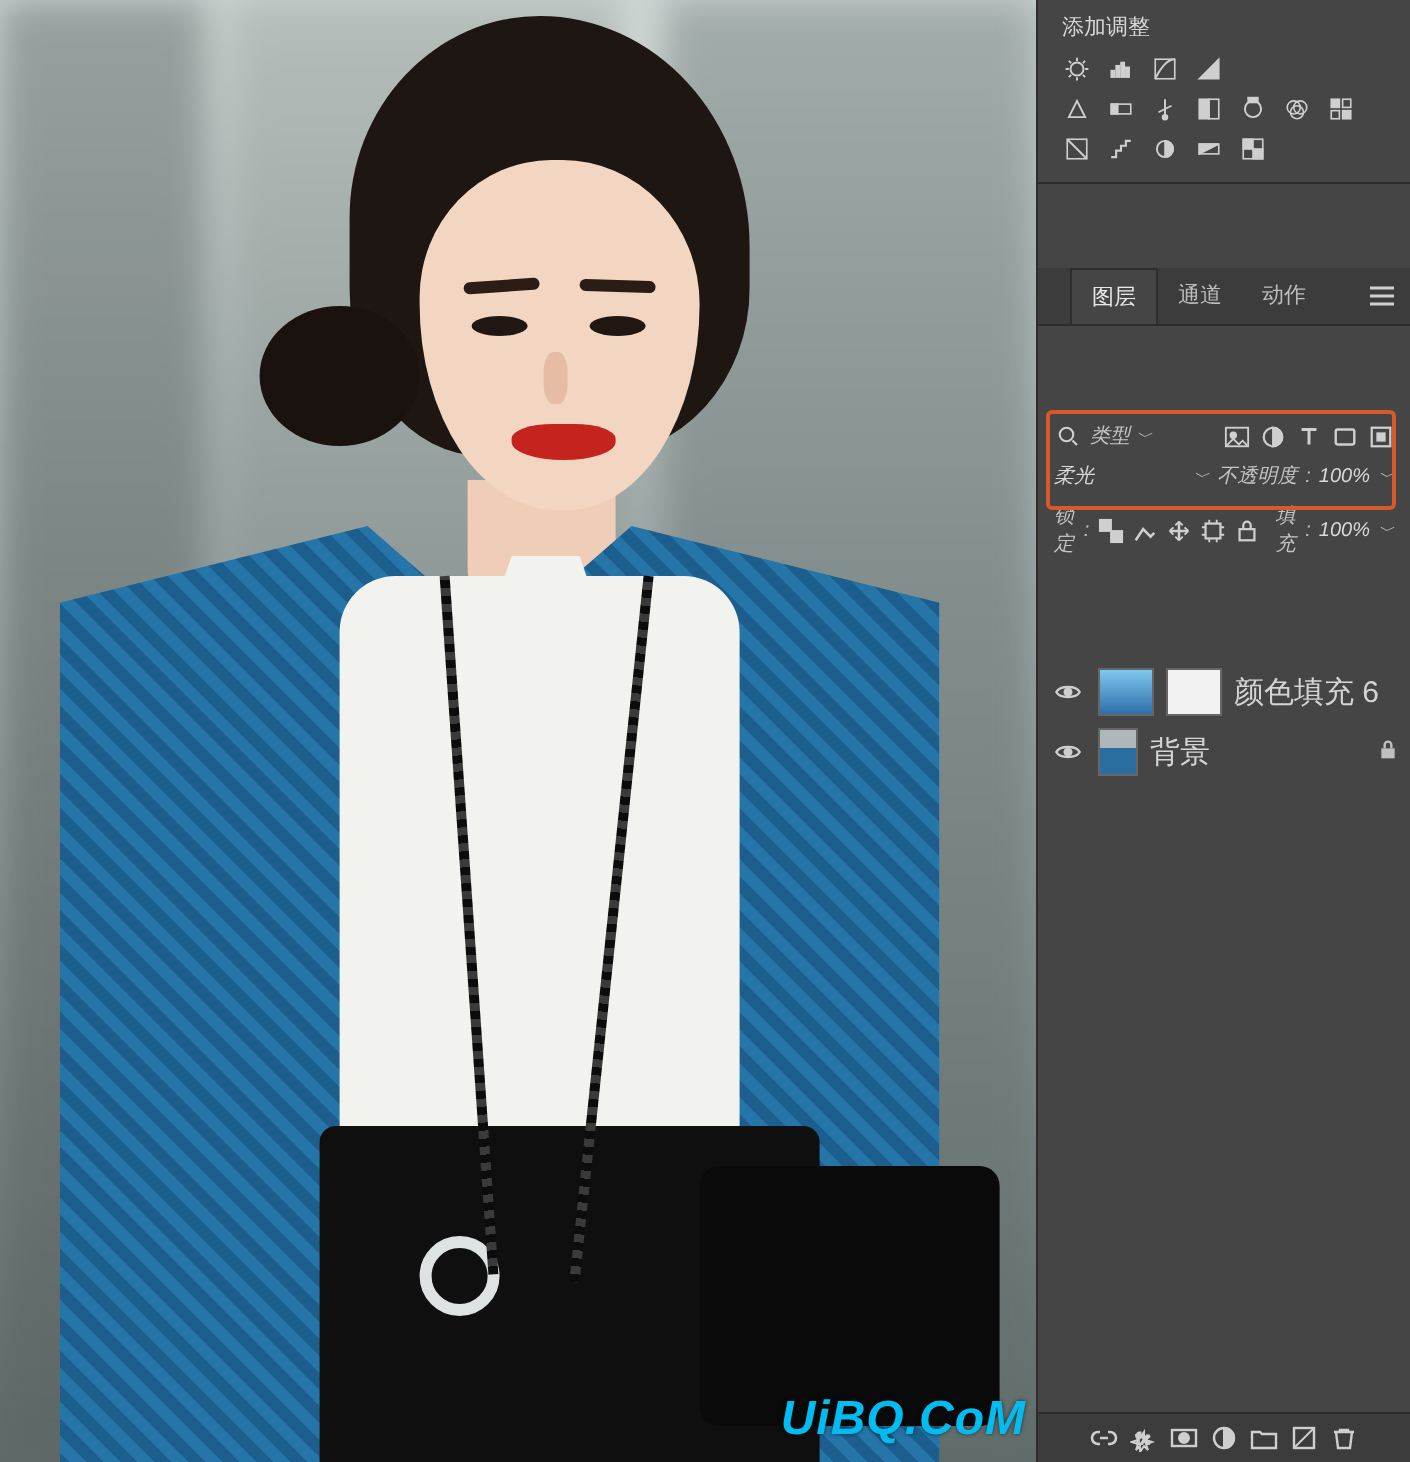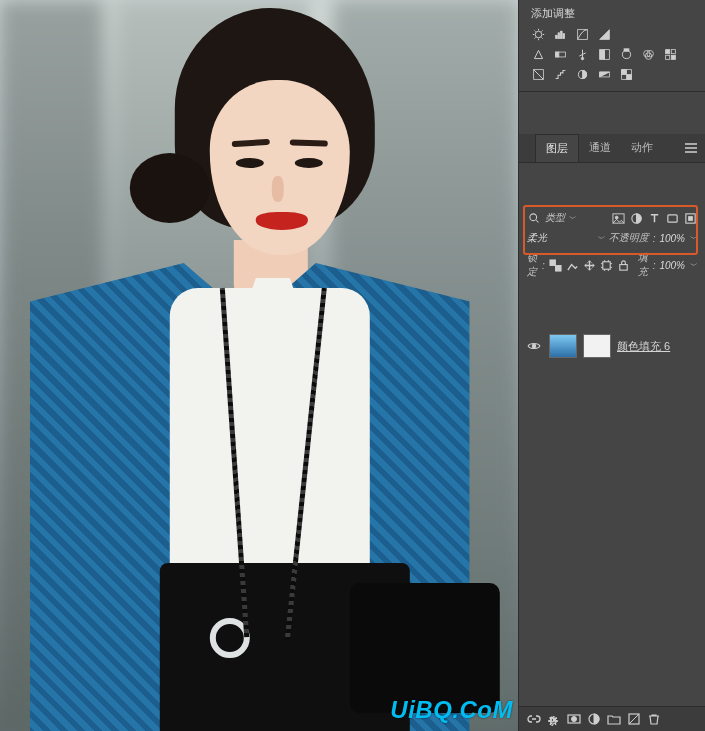--- a/index.html
+++ b/index.html
@@ -213,23 +213,22 @@
     flex: 1;
     background: #454545;
     padding: 4px 0;
     overflow: hidden;
   }
   .layer {
     display: flex;
     align-items: center;
     gap: 6px;
     padding: 3px 6px;
-    font-size: 11px;
+    font-size: 15px;
     color: #d4d4d4;
-    text-decoration: underline;
   }
   .eye-col { width: 18px; display: flex; justify-content: center; }
   .eye-ico svg { width: 14px; height: 10px; stroke: #cfcfcf; fill: none; stroke-width: 1.4; }
   .thumb {
     width: 28px; height: 24px;
     border: 1px solid #666;
     background: #333;
     flex-shrink: 0;
   }
   .thumb.blue { background: linear-gradient(180deg,#7ec8f0,#2d6fa8); }
@@ -237,21 +236,21 @@
   .thumb.photo {
     width: 20px; height: 24px;
     background: linear-gradient(180deg,#aeb8ba 0 40%, #2a6ea0 40% 100%);
   }
   .lock-ico { margin-left: auto; }
   .lock-ico svg { width: 10px; height: 12px; fill: #bfbfbf; }
   .panel-filler { flex: 1; background: #454545; }
 
   .bottom-buttons {
     display: flex;
-    justify-content: flex-start;
+    justify-content: center;
     gap: 2px;
     padding: 4px 6px;
     background: #3c3c3c;
     border-top: 1px solid #2d2d2d;
   }
   .bottom-buttons .bb { width: 18px; height: 16px; display:flex; align-items:center; justify-content:center; }
   .bottom-buttons svg { width: 14px; height: 14px; fill: #cfcfcf; stroke: #cfcfcf; }
 </style>
 </head>
 <body>
@@ -508,20 +507,34 @@
       <span class="eye-col eye-ico">
           <svg viewBox="0 0 16 12">
             <path d="M1 6c2-4 12-4 14 0-2 4-12 4-14 0Z"></path>
             <circle cx="8" cy="6" r="2" fill="#cfcfcf"></circle>
           </svg>
         </span>
       <div class="thumb blue"></div>
       <div class="thumb white"></div>
       <span>颜色填充 6</span>
     </div>
+    <div class="layer">
+      <span class="eye-col eye-ico">
+          <svg viewBox="0 0 16 12">
+            <path d="M1 6c2-4 12-4 14 0-2 4-12 4-14 0Z"></path>
+            <circle cx="8" cy="6" r="2" fill="#cfcfcf"></circle>
+          </svg>
+        </span>
+      <div class="thumb photo"></div>
+      <span>背景</span>
+      <span class="lock-ico"><svg viewBox="0 0 12 14">
+            <rect x="2" y="6" width="8" height="6"></rect>
+            <path d="M4 6V4a2 2 0 0 1 4 0v2" fill="none" stroke="#bfbfbf" stroke-width="1.4"></path>
+          </svg></span>
+    </div>
   </div>
 
   <div class="panel-filler"></div>
 
   <div class="bottom-buttons">
     <span class="bb">
         <svg viewBox="0 0 14 14">
           <path d="M5 4H4a3 3 0 0 0 0 6h1M9 4h1a3 3 0 0 1 0 6H9M5 7h4" fill="none" stroke-width="1.3"></path>
         </svg>
       </span>

